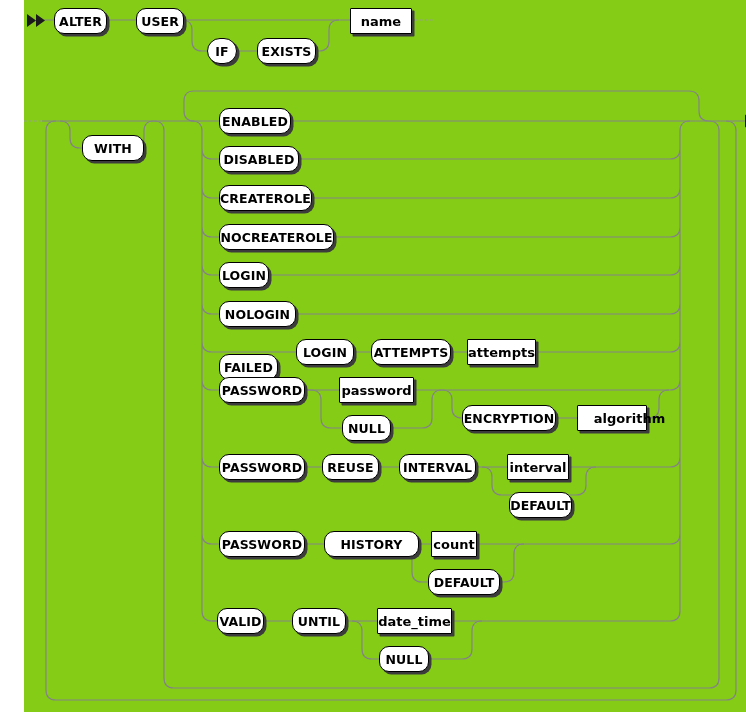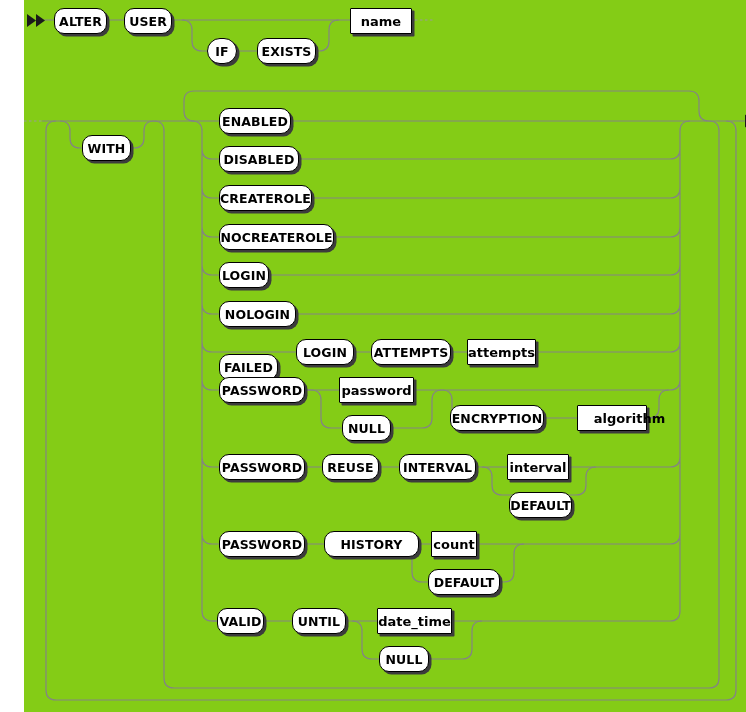--- a/index.html
+++ b/index.html
@@ -66,39 +66,39 @@
       <polygon points="3,14 3,27 12,20.5"></polygon>
       <polygon points="12,14 12,27 21,20.5"></polygon>
     </g>
     <g fill="#1a1a1a">
       <polygon points="721,114.5 721,127.5 730,121"></polygon>
       <polygon points="739,114.5 739,127.5 730,121"></polygon>
     </g>
   </svg>
   <div id="node-layer">
       <div class="node kw" style="left: 30px; top: 8px; width: 53px;">ALTER</div>
-      <div class="node kw" style="left: 100px; top: 8px; width: 48px; text-align: center;">USER</div>
+      <div class="node kw" style="left: 112px; top: 8px; width: 48px; text-align: center;">USER</div>
       <div class="node kw" style="left: 183px; top: 38px; width: 30px; border-radius: 13px;">IF</div>
       <div class="node kw" style="left: 233px; top: 38px; width: 59px;">EXISTS</div>
       <div class="node nt" style="left: 326px; top: 8px; width: 62px;">name</div>
-      <div class="node kw" style="left: 58px; top: 135px; width: 49px;">WITH</div>
+      <div class="node kw" style="left: 58px; top: 135px; width: 62px;">WITH</div>
       <div class="node kw" style="left: 195px; top: 108px; width: 72px;">ENABLED</div>
       <div class="node kw" style="left: 195px; top: 146px; width: 80px;">DISABLED</div>
       <div class="node kw" style="left: 195px; top: 185px; width: 93px;">CREATEROLE</div>
       <div class="node kw" style="left: 195px; top: 224px; width: 115px;">NOCREATEROLE</div>
       <div class="node kw" style="left: 195px; top: 262px; width: 50px;">LOGIN</div>
       <div class="node kw" style="left: 195px; top: 301px; width: 77px;">NOLOGIN</div>
       <div class="node kw" style="left: 195px; top: 354px; width: 59px;">FAILED</div>
       <div class="node kw" style="left: 272px; top: 339px; width: 58px;">LOGIN</div>
       <div class="node kw" style="left: 347px; top: 339px; width: 80px;">ATTEMPTS</div>
       <div class="node nt" style="left: 443px; top: 339px; width: 69px;">attempts</div>
       <div class="node kw" style="left: 195px; top: 377px; width: 86px;">PASSWORD</div>
       <div class="node nt" style="left: 315px; top: 377px; width: 75px;">password</div>
       <div class="node kw" style="left: 318px; top: 415px; width: 49px;">NULL</div>
-      <div class="node kw" style="left: 426px; top: 405px; width: 94px;">ENCRYPTION</div>
+      <div class="node kw" style="left: 438px; top: 405px; width: 94px;">ENCRYPTION</div>
       <div class="node nt" style="left: 553px; top: 405px; width: 70px; padding-left: 35px;">algorithm</div>
       <div class="node kw" style="left: 195px; top: 454px; width: 86px;">PASSWORD</div>
       <div class="node kw" style="left: 298px; top: 454px; width: 57px;">REUSE</div>
       <div class="node kw" style="left: 375px; top: 454px; width: 77px;">INTERVAL</div>
       <div class="node nt" style="left: 483px; top: 454px; width: 62px;">interval</div>
       <div class="node kw" style="left: 485px; top: 492px; width: 63px;">DEFAULT</div>
       <div class="node kw" style="left: 195px; top: 531px; width: 86px;">PASSWORD</div>
       <div class="node kw" style="left: 300px; top: 531px; width: 95px;">HISTORY</div>
       <div class="node nt" style="left: 407px; top: 531px; width: 46px;">count</div>
       <div class="node kw" style="left: 404px; top: 569px; width: 72px;">DEFAULT</div>

